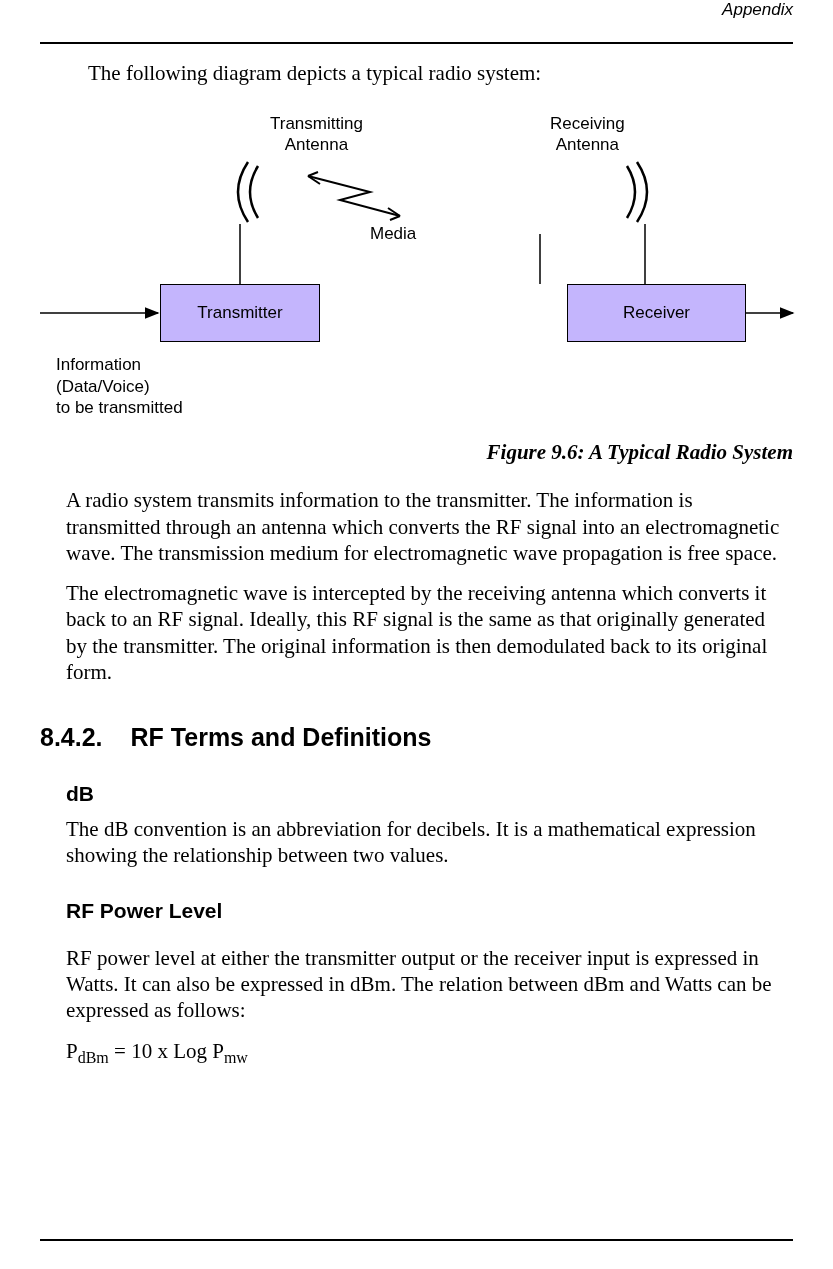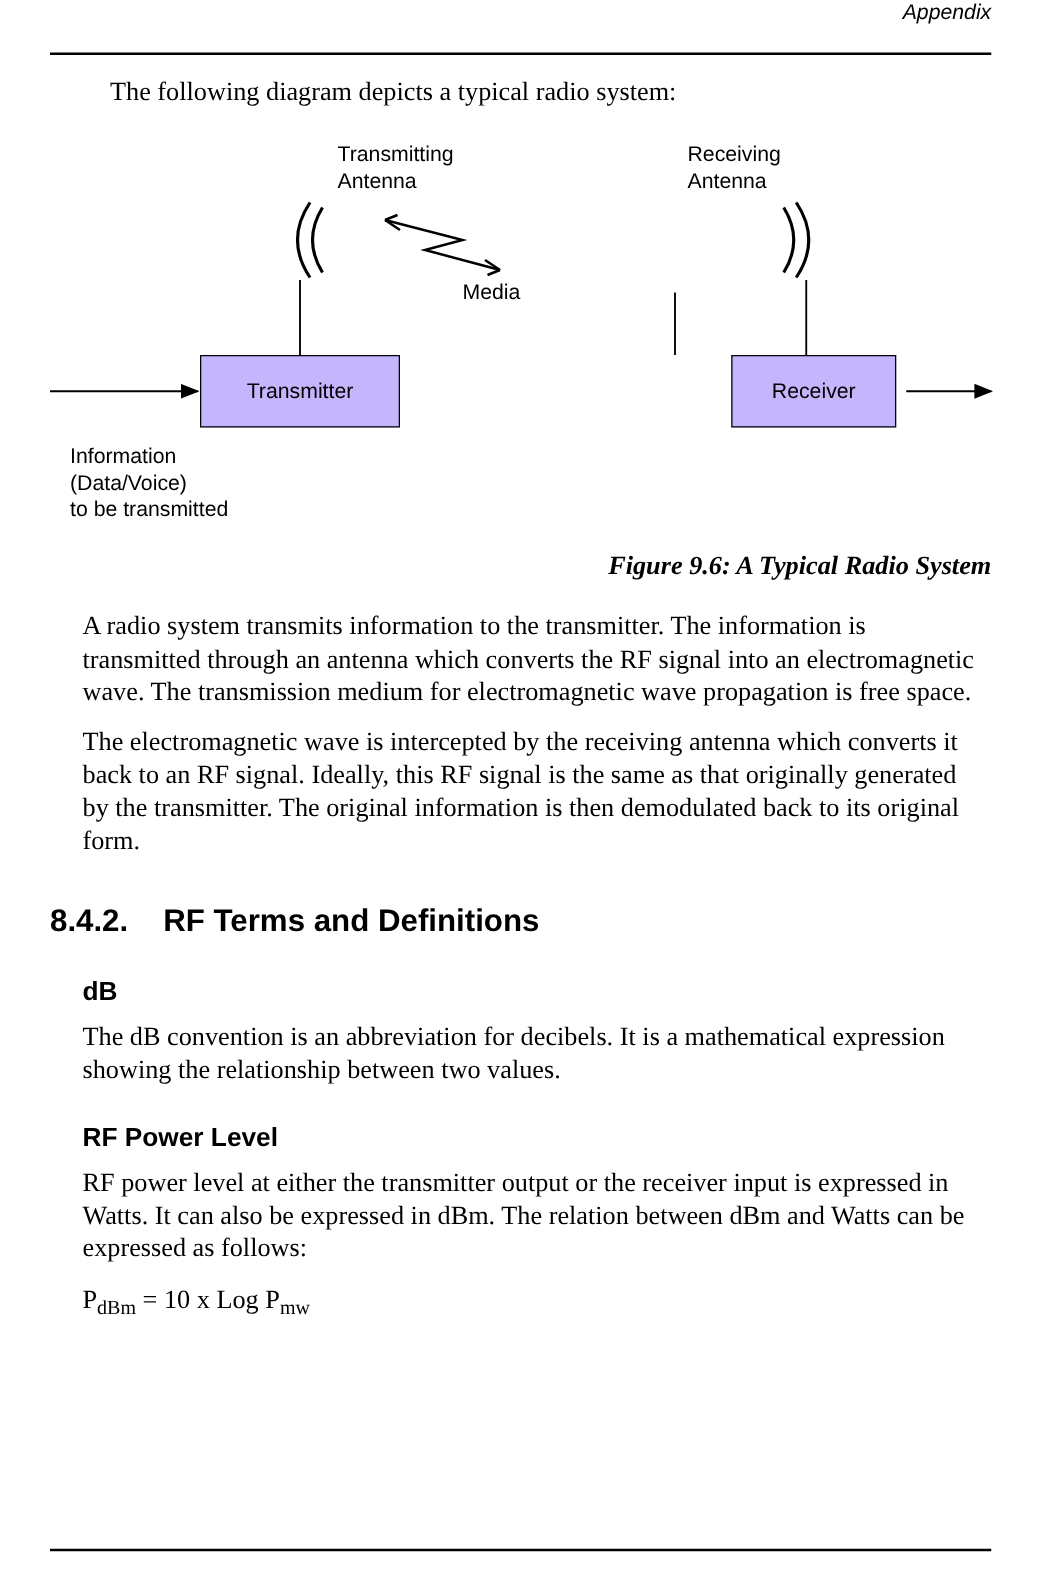--- a/index.html
+++ b/index.html
@@ -32,36 +32,36 @@
       margin-top: 14px;
     }
     .intro-para { margin-top: 16px; margin-left: 48px; }
     .diagram-wrap {
       margin-top: 28px;
       font-family: Arial, Helvetica, sans-serif;
       font-size: 17px;
       position: relative;
       height: 320px;
     }
-    .ant-label { position: absolute; line-height: 1.2; }
+    .ant-label { position: absolute; line-height: 1.2; text-align: center; }
     .ant-tx { left: 230px; top: 0; }
     .ant-rx { left: 510px; top: 0; }
     .media-label { position: absolute; left: 330px; top: 110px; }
     .box {
       position: absolute;
       border: 1.5px solid #000;
       background: #c4b5fd;
       text-align: center;
       display: flex;
       align-items: center;
       justify-content: center;
       height: 58px;
     }
     .box-tx { left: 120px; top: 170px; width: 160px; }
-    .box-rx { left: 545px; top: 170px; width: 132px; }
+    .box-rx { left: 527px; top: 170px; width: 179px; }
     .info-label {
       position: absolute;
       left: 16px;
       top: 240px;
       line-height: 1.25;
     }
     .caption {
       text-align: right;
       font-family: 'Times New Roman', Times, serif;
       font-weight: bold;
@@ -186,21 +186,21 @@
 
 <div class="section-num">
   <span>8.4.2.</span>
   <span>RF Terms and Definitions</span>
 </div>
 
 <div class="sub-head">dB</div>
 <p class="body-para" style="margin-top:10px;">The dB convention is an abbreviation for decibels. It is a mathematical expression showing the relationship between two values.</p>
 
 <div class="sub-head">RF Power Level</div>
-<p class="body-para" style="margin-top:10px;">RF power level at either the transmitter output or the receiver input is expressed in Watts. It can also be expressed in dBm. The relation between dBm and Watts can be expressed as follows:</p>
+<p class="body-para" style="margin-top:22px;">RF power level at either the transmitter output or the receiver input is expressed in Watts. It can also be expressed in dBm. The relation between dBm and Watts can be expressed as follows:</p>
 
 <p class="formula">
   <span>P</span><sub>dBm</sub><span> = 10 x Log P</span><sub>mw</sub>
 </p>
 
 <div class="footer">
   <div class="footer-line"></div>
 </div>
 
 </body></html>

